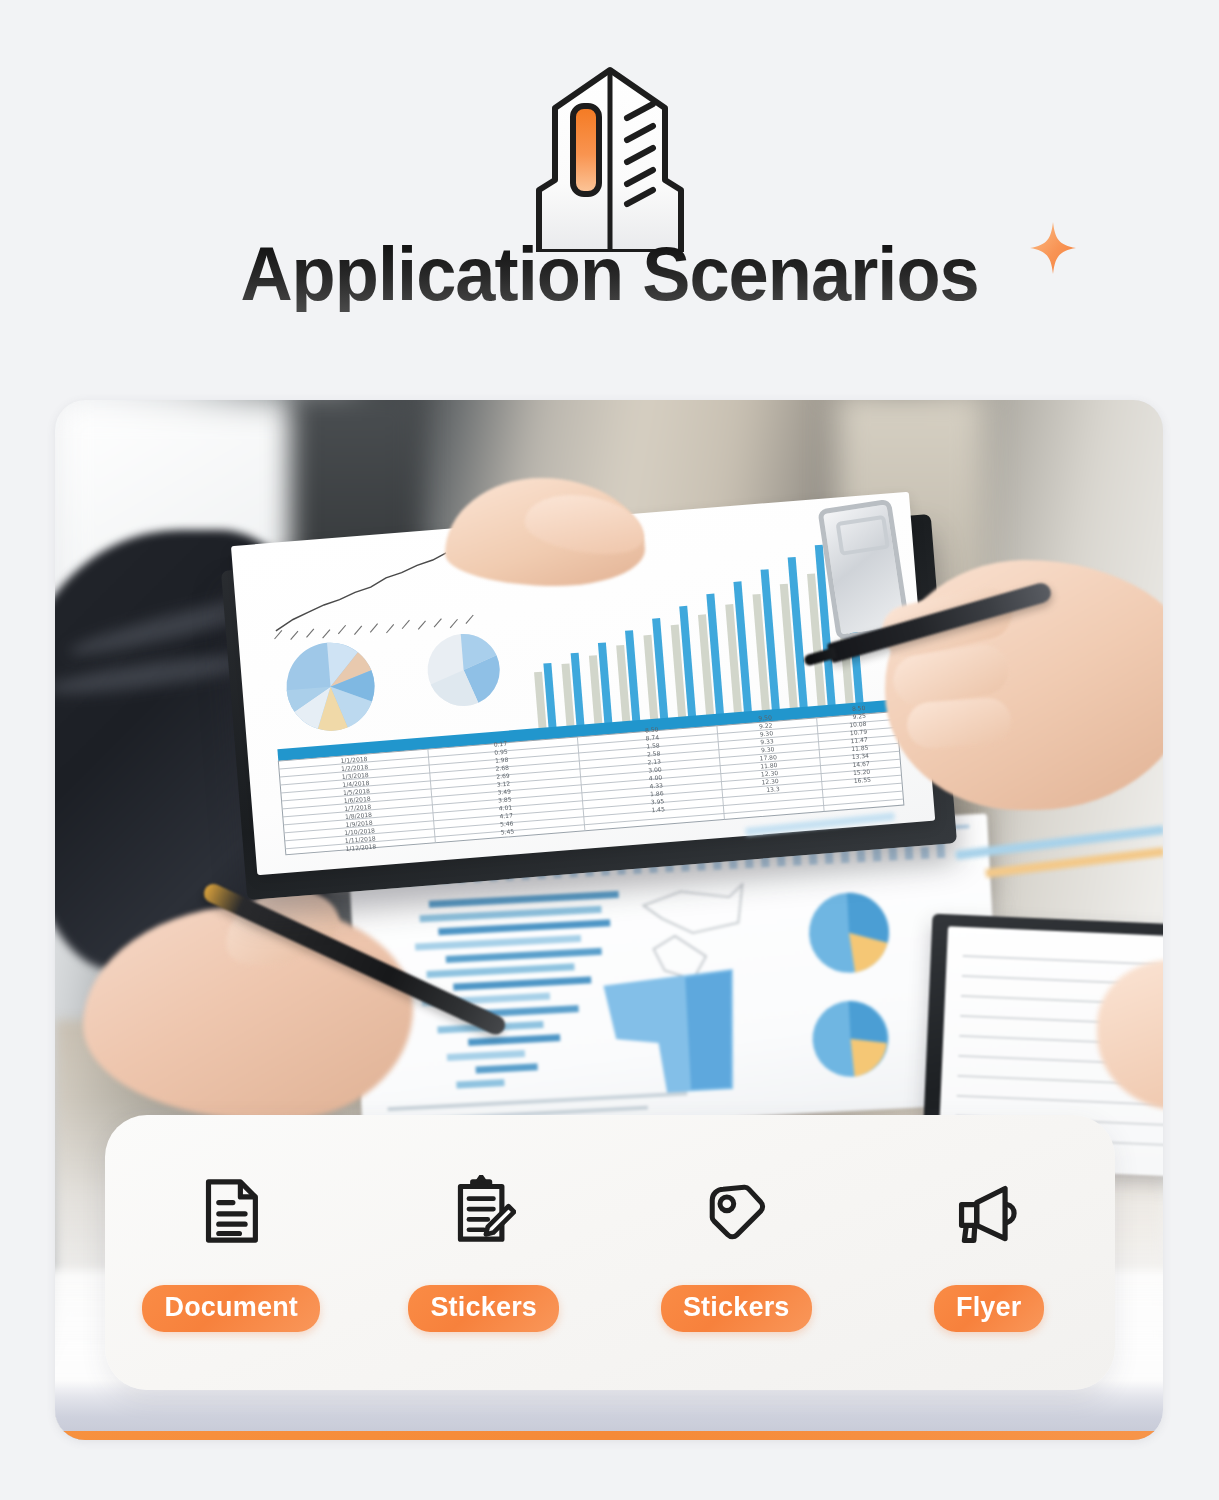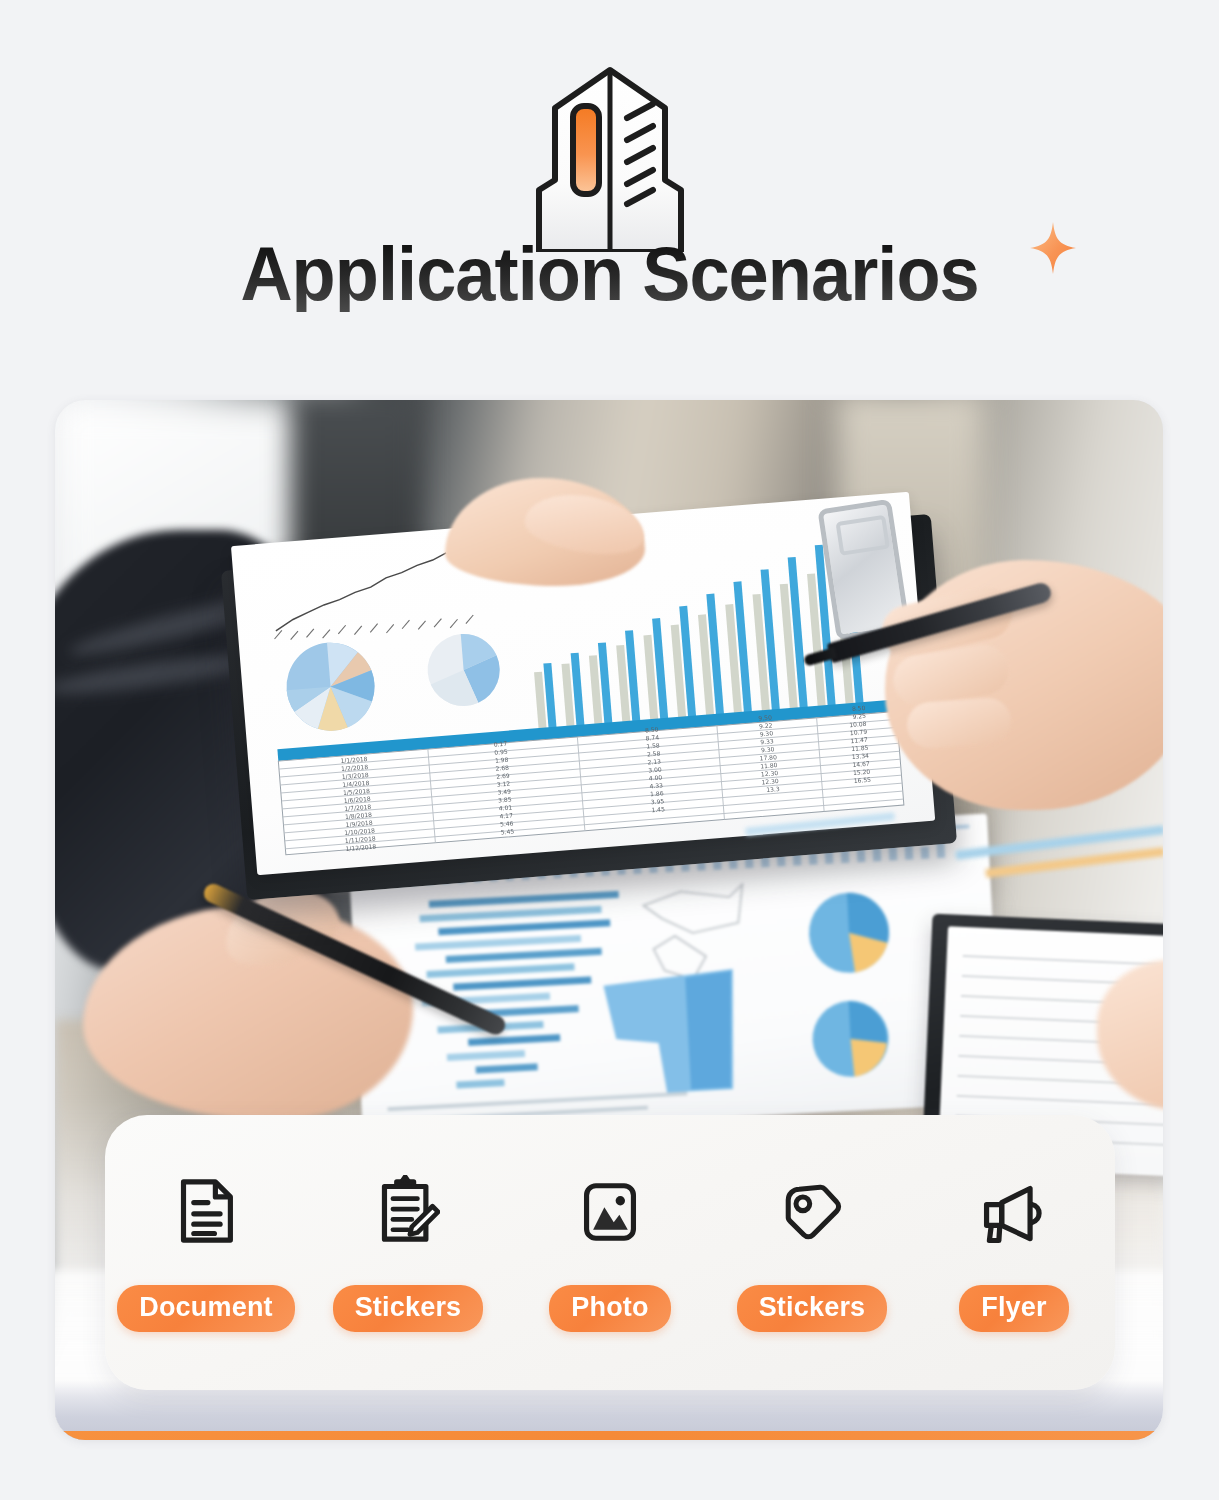--- a/index.html
+++ b/index.html
@@ -825,30 +825,20 @@
               <line x1="18" y1="36" x2="44" y2="36"></line>
               <line x1="18" y1="47" x2="38" y2="47"></line>
               <line x1="18" y1="58" x2="34" y2="58"></line>
             </g>
             <path d="M60 33 L66 39 L44 61 L36 63 L38 55 Z" fill="#ffffff" stroke="#1e1e1e" stroke-width="5" stroke-linejoin="round"></path>
           </svg>
         </div>
         <span class="chip-pill">Stickers</span>
       </div>
 
-      <div class="chip">
-        <div class="chip-icon">
-          <svg viewBox="0 0 64 70" width="60" height="66" aria-hidden="true">
-            <rect x="7" y="7" width="50" height="56" rx="10" fill="none" stroke="#1e1e1e" stroke-width="5.5"></rect>
-            <circle cx="43" cy="23" r="5" fill="#1e1e1e"></circle>
-            <path d="M14 54 L26 30 L36 46 L42 38 L51 54 Z" fill="#2b2b2b"></path>
-          </svg>
-        </div>
-        <span class="chip-pill">Photo</span>
-      </div>
 
       <div class="chip">
         <div class="chip-icon">
           <svg viewBox="0 0 70 70" width="64" height="66" aria-hidden="true">
             <path d="M9 22 A12 12 0 0 1 21 10 L44 8 A6 6 0 0 1 49 10 L62 24
                      A7 7 0 0 1 62 34 L36 60 A7 7 0 0 1 26 60 L11 45
                      A6 6 0 0 1 9 40 Z" fill="none" stroke="#1e1e1e" stroke-width="5.5" stroke-linejoin="round"></path>
             <circle cx="25" cy="26" r="7.5" fill="none" stroke="#1e1e1e" stroke-width="5.5"></circle>
           </svg>
         </div>

